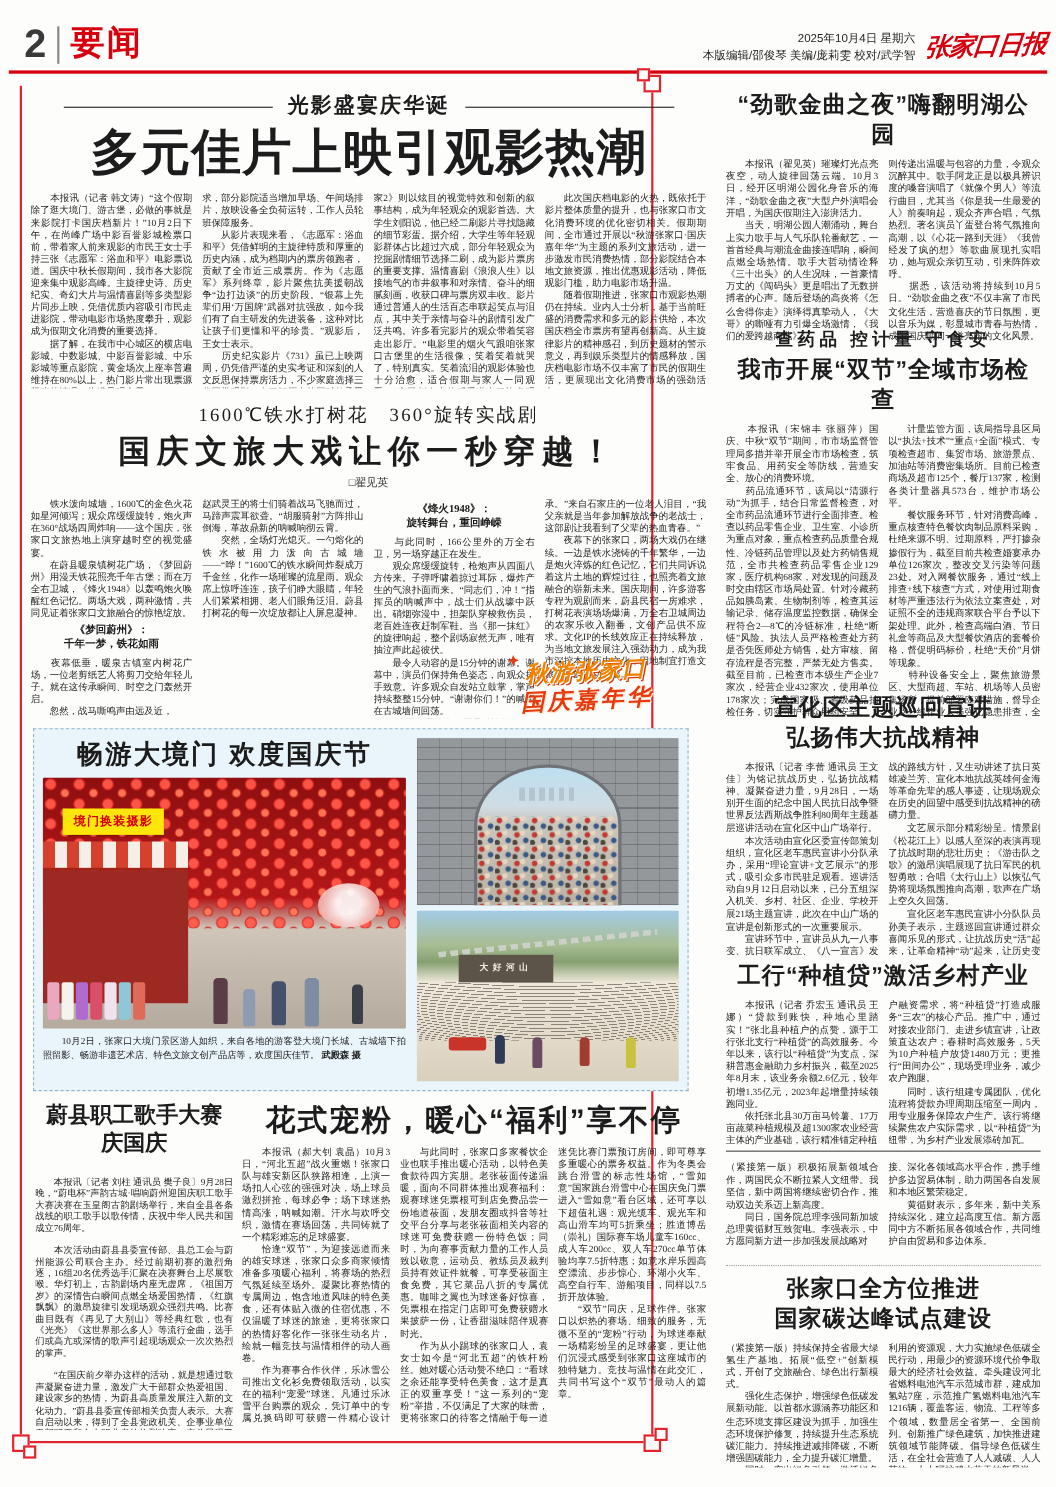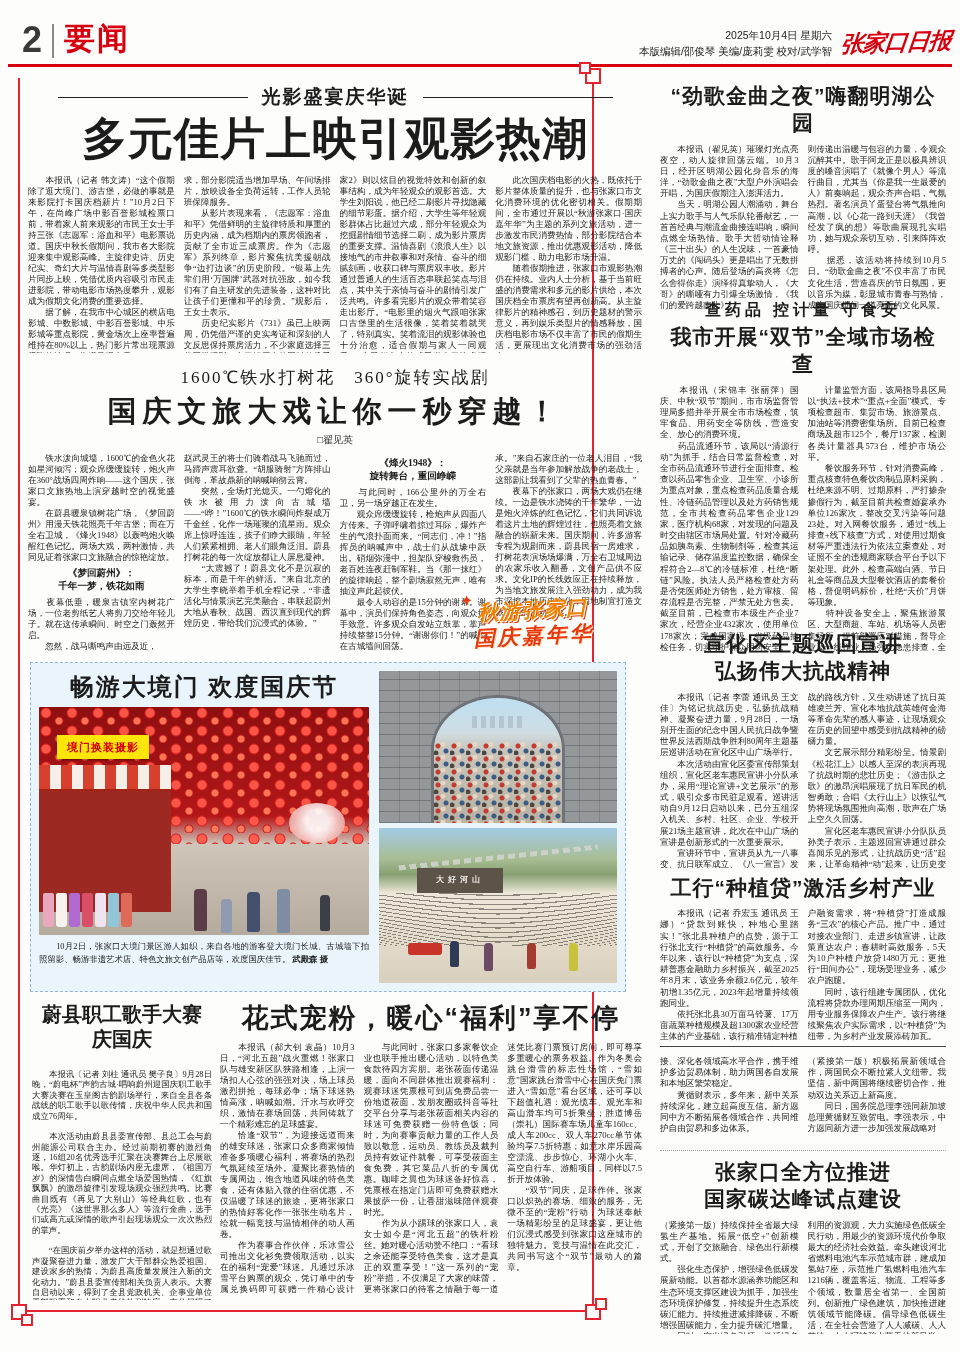--- a/index.html
+++ b/index.html
@@ -192,21 +192,20 @@
             <p>　　铁水泼向城墙，1600℃的金色火花如星河倾泻；观众席缓缓旋转，炮火声在360°战场四周炸响——这个国庆，张家口文旅热地上演穿越时空的视觉盛宴。</p>
             <p>　　在蔚县暖泉镇树花广场，《梦回蔚州》用漫天铁花照亮千年古堡；而在万全右卫城，《烽火1948》以轰鸣炮火唤醒红色记忆。两场大戏，两种激情，共同见证着张家口文旅融合的惊艳绽放。</p>
             <div class="subhead">《梦回蔚州》：
 千年一梦，铁花如雨</div>
             <p>　　夜幕低垂，暖泉古镇室内树花广场，一位老剪纸艺人将剪刀交给年轻儿子。就在这传承瞬间、时空之门轰然开启。</p>
             <p>　　忽然，战马嘶鸣声由远及近，</p>
           </div>
         <div class="col">
             <p>赵武灵王的将士们骑着战马飞驰而过，马蹄声震耳欲聋。“胡服骑射”方阵排山倒海，革故鼎新的呐喊响彻云霄。</p>
             <p>　　突然，全场灯光熄灭。一勺熔化的铁水被用力泼向古城墙——“哗！”1600℃的铁水瞬间炸裂成万千金丝，化作一场璀璨的流星雨。观众席上惊呼连连，孩子们睁大眼睛，年轻人们紧紧相拥、老人们眼角泛泪。蔚县打树花的每一次绽放都让人屏息凝神。</p>
-            <p>　　“太震撼了！蔚县文化不是沉寂的标本，而是千年的鲜活。”来自北京的大学生李晓举着手机全程记录，“非遗活化与情景演艺完美融合，串联起蔚州大地从春秋、战国、西汉直到现代的辉煌历史，带给我们沉浸式的体验。”</p>
           </div>
         <div class="col">
             <div class="subhead">《烽火1948》：
 旋转舞台，重回峥嵘</div>
             <p>　　与此同时，166公里外的万全右卫，另一场穿越正在发生。</p>
             <p>　　观众席缓缓旋转，枪炮声从四面八方传来。子弹呼啸着掠过耳际，爆炸产生的气浪扑面而来。“同志们，冲！”指挥员的呐喊声中，战士们从战壕中跃出。硝烟弥漫中，担架队穿梭救伤员，老百姓连夜赶制军鞋。当《那一抹红》的旋律响起，整个剧场寂然无声，唯有抽泣声此起彼伏。</p>
             <p>　　最令人动容的是15分钟的谢幕。谢幕中，演员们保持角色姿态，向观众挥手致意。许多观众自发站立鼓掌，掌声持续整整15分钟。“谢谢你们！”的喊声在古城墙间回荡。</p>
             <p>　　“这不仅是演出，更是精神的传</p>
           </div>
         <div class="col">
@@ -363,26 +362,26 @@
           <p>　　同时，该行组建专属团队，优化流程将贷款办理周期压缩至一周内，用专业服务保障农户生产。该行将继续聚焦农户实际需求，以“种植贷”为纽带，为乡村产业发展添砖加瓦。</p>
         </div>
     </div>
   </article>
 
   <div class="hr-solid" style="top:1046px;"></div>
 
   <article class="rblk" style="top:1056px;">
     <div class="cols2" style="height:86px; margin-top:0;">
       <div class="col">
+          <p>（紧接第一版）积极拓展新领域合作，两国民众不断拉紧人文纽带。我坚信，新中两国将继续密切合作，推动双边关系迈上新高度。</p>
+          <p>　　同日，国务院总理李强同新加坡总理黄循财互致贺电。李强表示，中方愿同新方进一步加强发展战略对</p>
+        </div>
+      <div class="col">
           <p>接、深化各领域高水平合作，携手维护多边贸易体制，助力两国各自发展和本地区繁荣稳定。</p>
           <p>　　黄循财表示，多年来，新中关系持续深化，建立起高度互信。新方愿同中方不断拓展各领域合作，共同维护自由贸易和多边体系。</p>
-        </div>
-      <div class="col">
-          <p>（紧接第一版）积极拓展新领域合作，两国民众不断拉紧人文纽带。我坚信，新中两国将继续密切合作，推动双边关系迈上新高度。</p>
-          <p>　　同日，国务院总理李强同新加坡总理黄循财互致贺电。李强表示，中方愿同新方进一步加强发展战略对</p>
         </div>
     </div>
   </article>
 
   <div class="hr-dot" style="top:1150px;"></div>
 
   <article class="rblk" style="top:1158px;">
     <h3 class="headline-r">
       <div>张家口全方位推进</div>
       <div>国家碳达峰试点建设</div>

